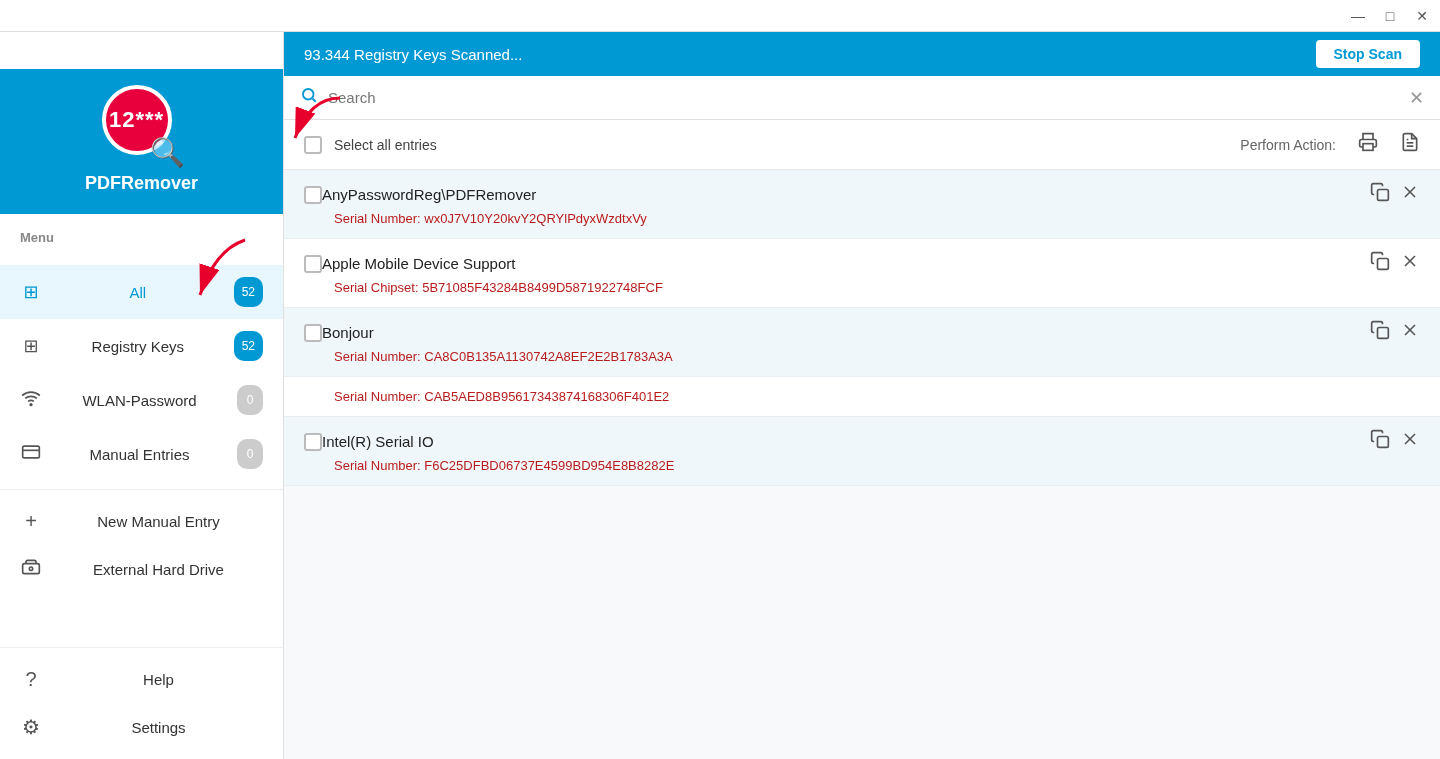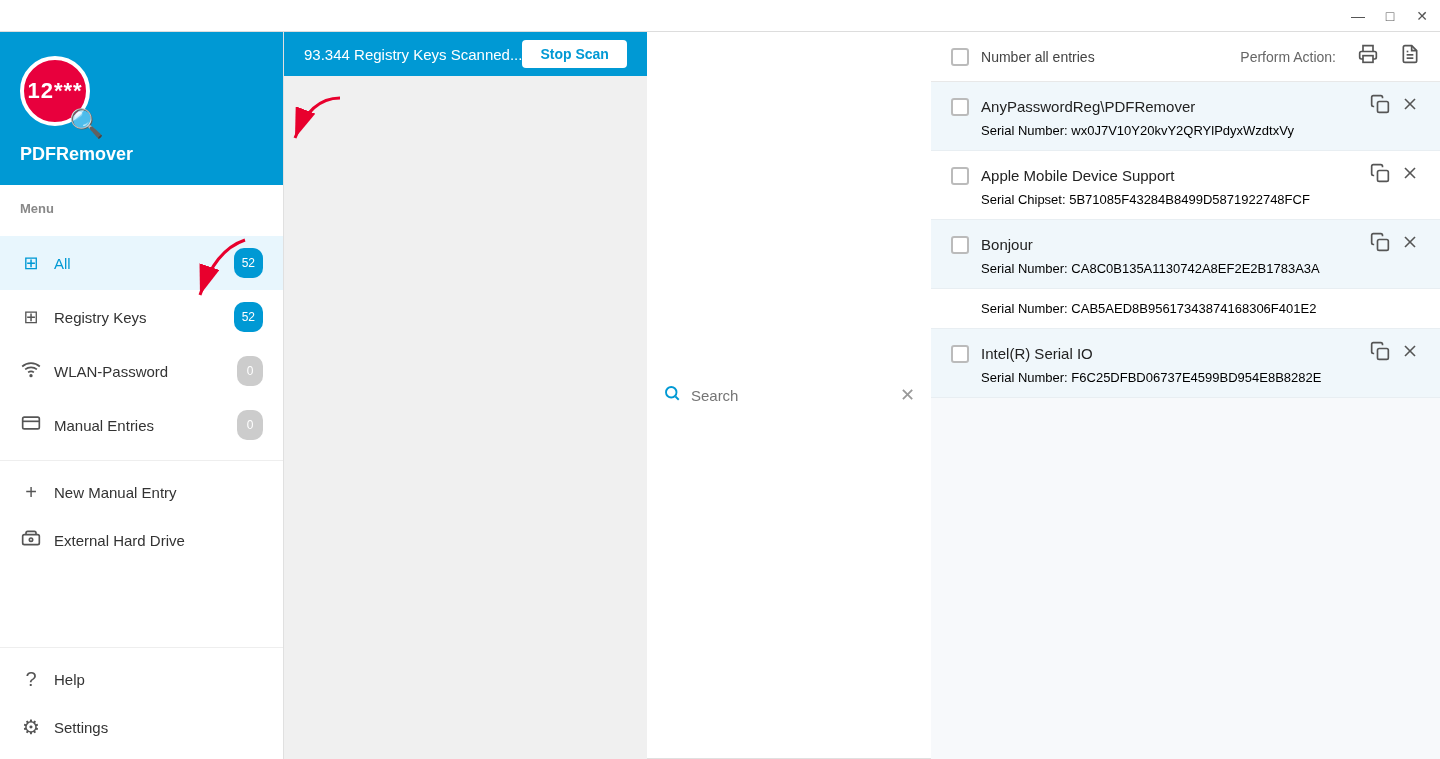--- a/index.html
+++ b/index.html
@@ -44,26 +44,27 @@
       width: 284px;
       background: #fff;
       display: flex;
       flex-direction: column;
       border-right: 1px solid #e0e0e0;
       flex-shrink: 0;
     }
 
     .sidebar-logo {
       background: #0099d4;
-      padding: 24px 20px 20px 20px;
+      padding: 16px 20px 20px 20px;
       display: flex;
       flex-direction: column;
-      align-items: flex-start;
+      align-items: center;
       justify-content: center;
       min-height: 140px;
+      margin-top: 37px;
     }
 
     .logo-icon-wrap {
       position: relative;
       width: 80px;
       height: 80px;
       margin-bottom: 8px;
     }
 
     .logo-circle {
@@ -125,20 +126,21 @@
       width: 22px;
       text-align: center;
       flex-shrink: 0;
     }
     .nav-item.active .nav-icon { color: #0099d4; }
 
     .nav-label {
       flex: 1;
       font-size: 15px;
       color: #333;
+      text-align: center;
     }
     .nav-item.active .nav-label { color: #0099d4; font-weight: 500; }
 
     .nav-badge {
       background: #0099d4;
       color: #fff;
       border-radius: 10px;
       font-size: 12px;
       padding: 8px 8px;
       min-width: 26px;
@@ -169,20 +171,21 @@
 
     .sidebar-bottom {
       border-top: 1px solid #eee;
       padding: 8px 0;
     }
 
     
     .main-content {
       flex: 1;
       display: flex;
+      flex-direction: column;
       overflow: hidden;
       background: #f0f0f0;
       justify-content: center;
     }
 
     
     .scan-bar {
       background: #0099d4;
       padding: 0 20px;
       height: 44px;
@@ -297,21 +300,20 @@
     .entry-item {
       background: #fff;
       border-bottom: 1px solid #e8eef2;
       padding: 12px 20px 12px 20px;
     }
     .entry-item:nth-child(odd) { background: #f0f7fb; }
 
     .entry-header {
       display: flex;
       align-items: center;
-      gap: 12px;
       margin-bottom: 4px;
     }
 
     .entry-name {
       flex: 1;
       font-size: 15px;
       color: #222;
       font-weight: 400;
     }
 
@@ -324,21 +326,21 @@
 
     .entry-action-icon {
       font-size: 18px;
       color: #666;
       cursor: pointer;
     }
 
     .entry-serial {
       padding-left: 30px;
       font-size: 13px;
-      color: #000000;
+      color: #b91c1c;
     }
 
     
     .entry-list-container::-webkit-scrollbar { width: 8px; }
     .entry-list-container::-webkit-scrollbar-track { background: #f0f0f0; }
     .entry-list-container::-webkit-scrollbar-thumb { background: #ccc; border-radius: 4px; }
 
     
     .scan-arrow {
       position: fixed;
@@ -468,21 +470,21 @@
       </span>
       <input class="search-input" type="text" placeholder="Search" style="">
       <span class="search-clear">✕</span>
     </div>
 
     <div class="entry-list-container">
 
       <div class="select-all-row">
         <div class="select-all-left">
           <div class="checkbox"></div>
-          <span class="select-all-label">Number all entries</span>
+          <span class="select-all-label">Select all entries</span>
         </div>
         <div class="perform-action-wrap">
           <span>Perform Action:</span>
           <span class="action-icon">
             <svg width="20" height="20" viewBox="0 0 24 24" fill="none" stroke="#555" stroke-width="2">
                 <polyline points="6 9 6 2 18 2 18 9"></polyline>
                 <path d="M6 18H4a2 2 0 0 1-2-2v-5a2 2 0 0 1 2-2h16a2 2 0 0 1 2 2v5a2 2 0 0 1-2 2h-2"></path>
                 <rect x="6" y="14" width="12" height="8"></rect>
               </svg>
           </span>

